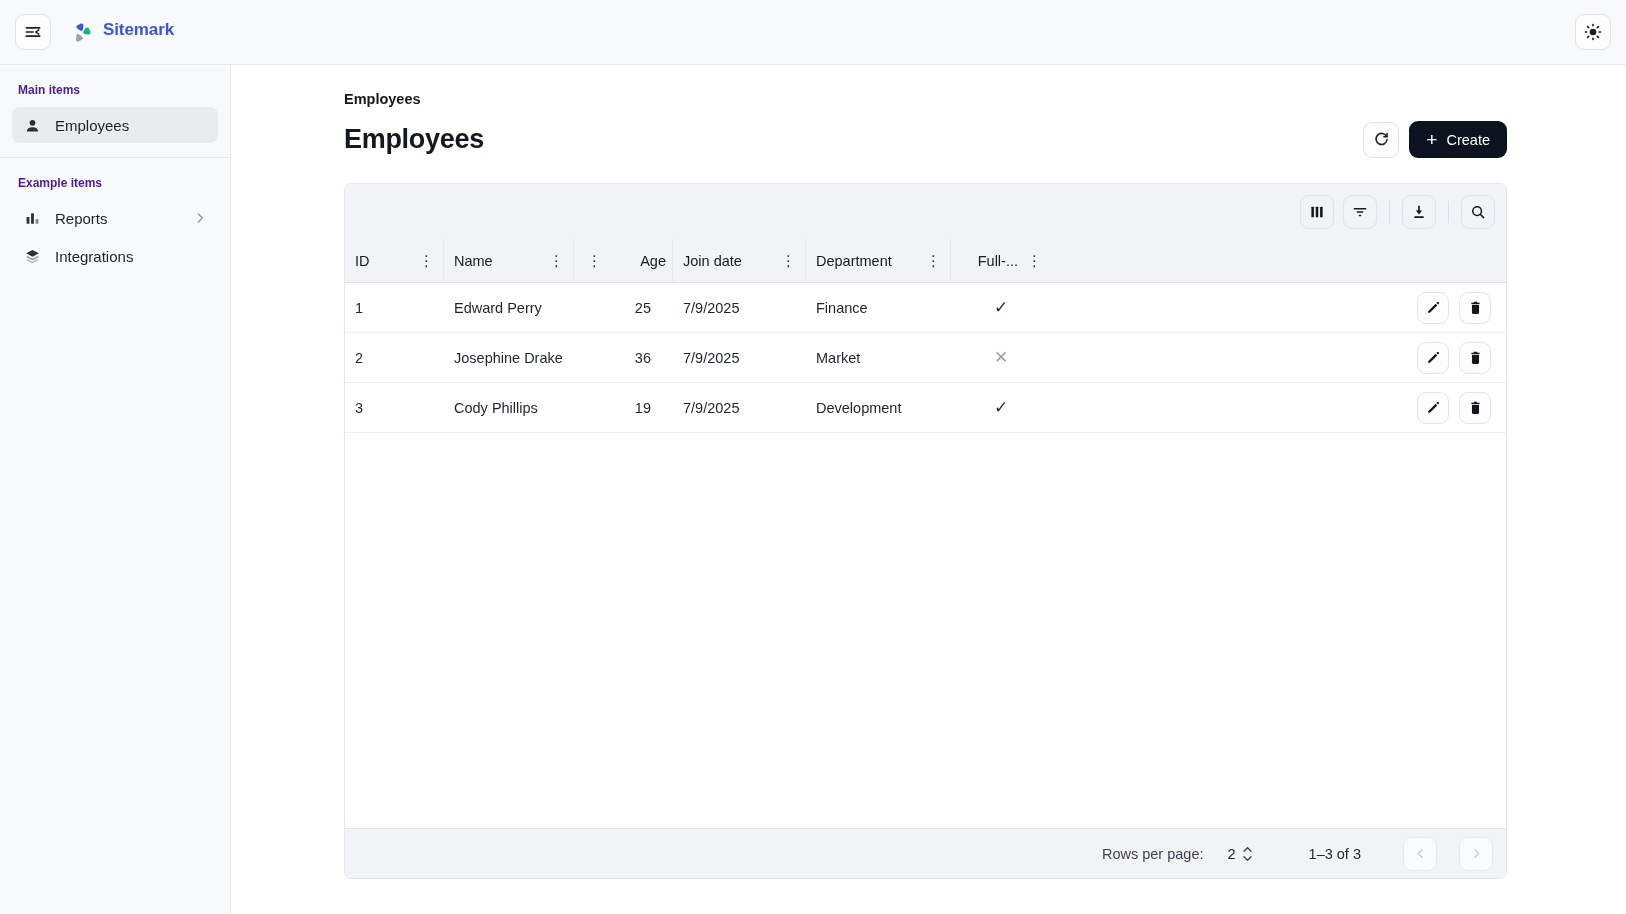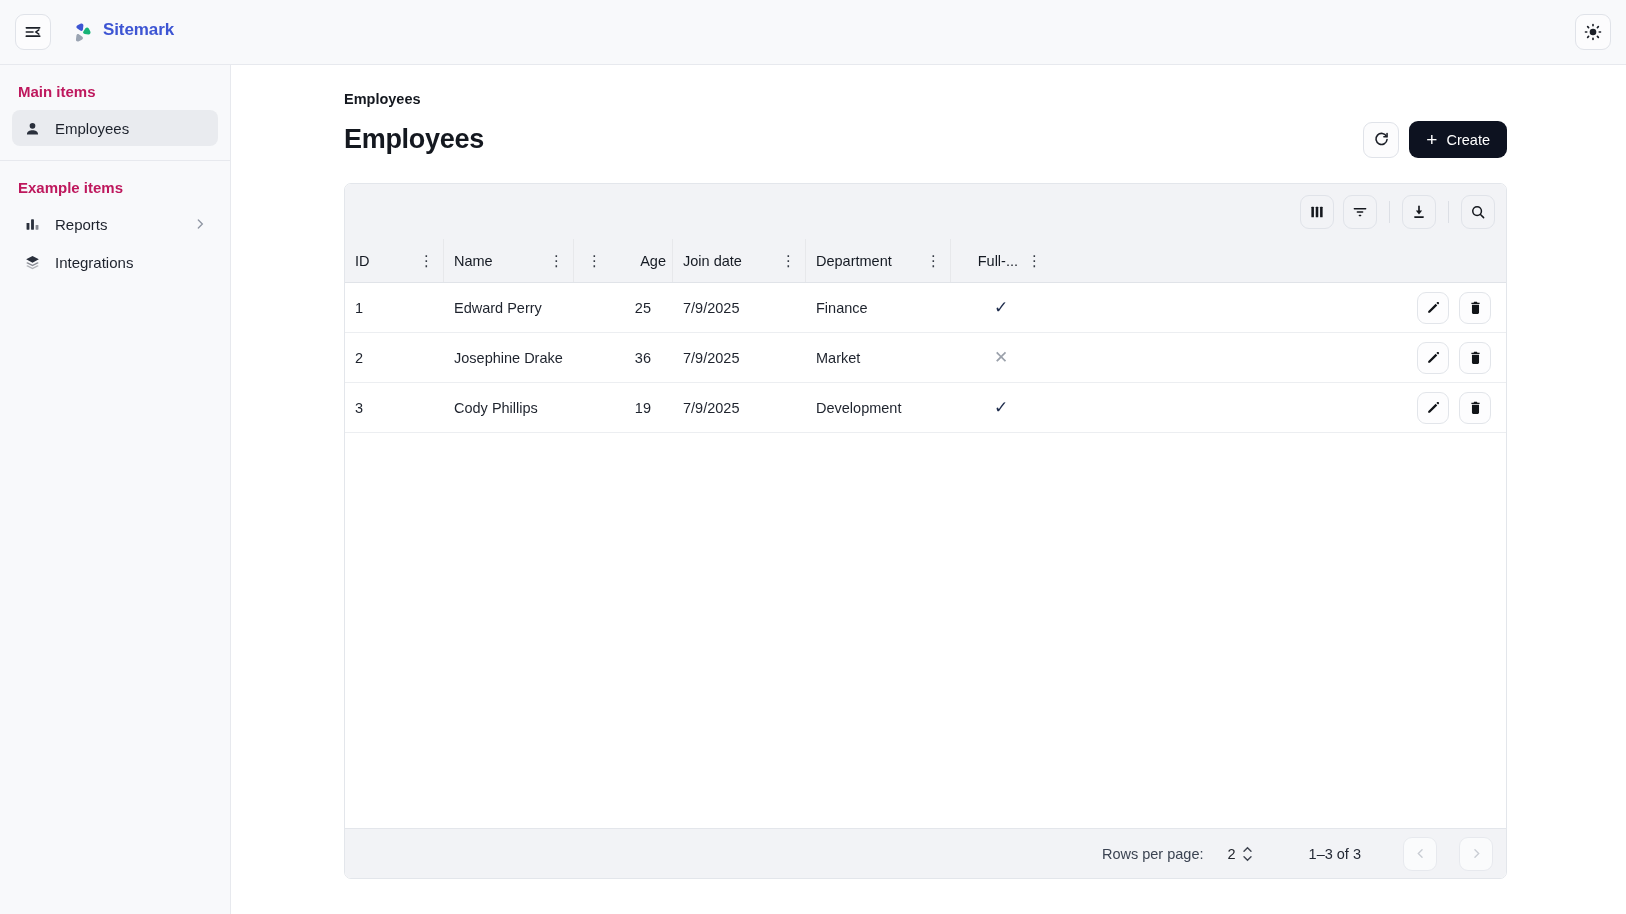--- a/index.html
+++ b/index.html
@@ -21,21 +21,21 @@
   }
   .brand { display: flex; align-items: flex-start; gap: 9px; }
   .brand-name { font-size: 17px; font-weight: 700; letter-spacing: -0.1px; }
   .header-spacer { flex: 1; }
   
   .app-body { display: flex; height: 849px; }
   .sidebar {
     width: 231px; flex: 0 0 231px; background: #f8f9fb;
     border-right: 1px solid #e7e9ee; padding: 14px 12px;
   }
-  .side-caption { font-size: 15px; font-weight: 700; color: #be185d; padding: 4px 6px 10px; }
+  .side-caption { font-size: 12px; font-weight: 700; color: #4c1d95; padding: 4px 6px 10px; }
   .side-item {
     height: 36px; border-radius: 8px; display: flex; align-items: center;
     gap: 13px; padding: 0 10px; font-size: 15px; color: #1d222c; cursor: pointer;
   }
   .side-item + .side-item { margin-top: 2px; }
   .side-item.selected { background: #e9ebef; }
   .side-item .side-icon { width: 20px; height: 20px; color: #2a303c; display: flex; align-items: center; justify-content: center; }
   .side-item .grow { flex: 1; }
   .side-chevron { color: #8f96a3; display: flex; }
   .side-divider { border-top: 1px solid #e7e9ee; margin: 14px -12px; }

